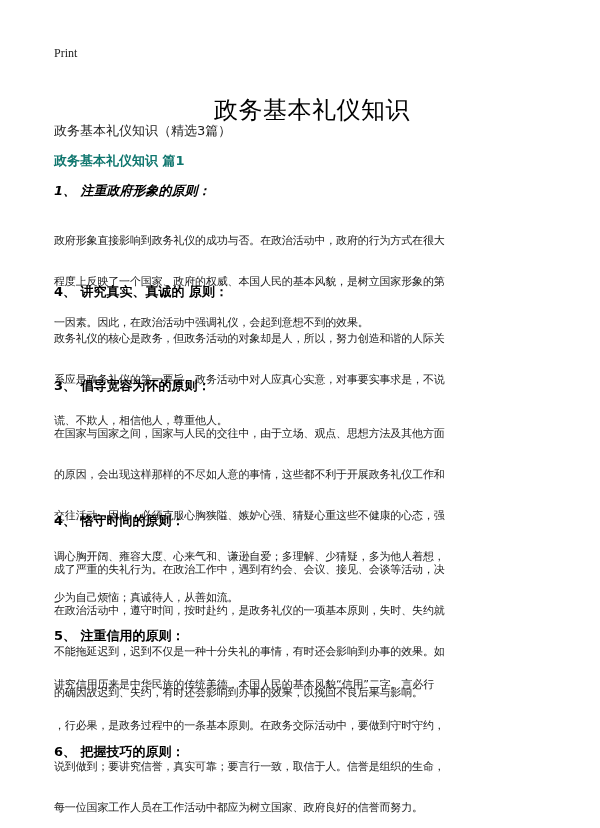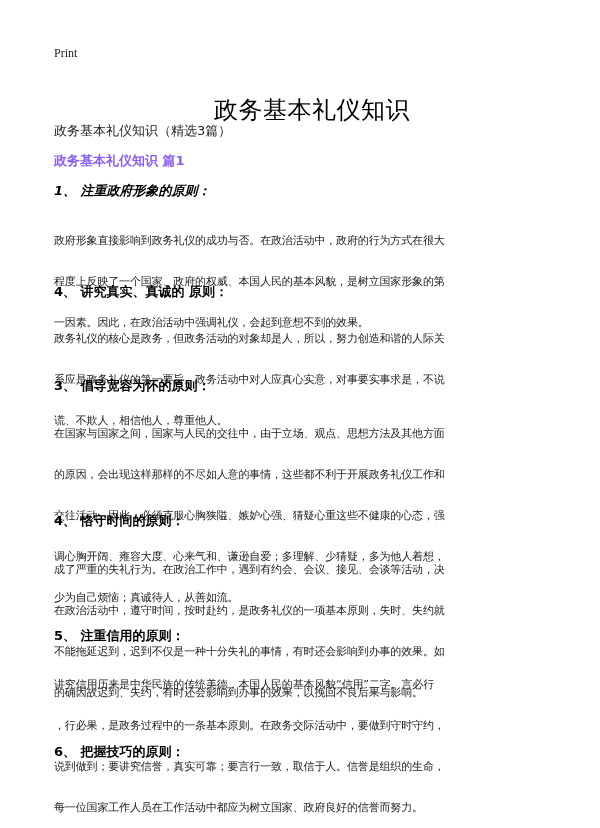--- a/index.html
+++ b/index.html
@@ -45,21 +45,21 @@
       top: 122px;
       font-size: 13px;
       color: #222;
     }
     .part-heading {
       position: absolute;
       left: 54px;
       top: 152px;
       font-size: 13px;
       font-weight: bold;
-      color: #8b5cf6;
+      color: #0f766e;
     }
     .section-heading {
       position: absolute;
       left: 54px;
       font-size: 13px;
       font-weight: bold;
       color: #000;
     }
     .para {
       position: absolute;

